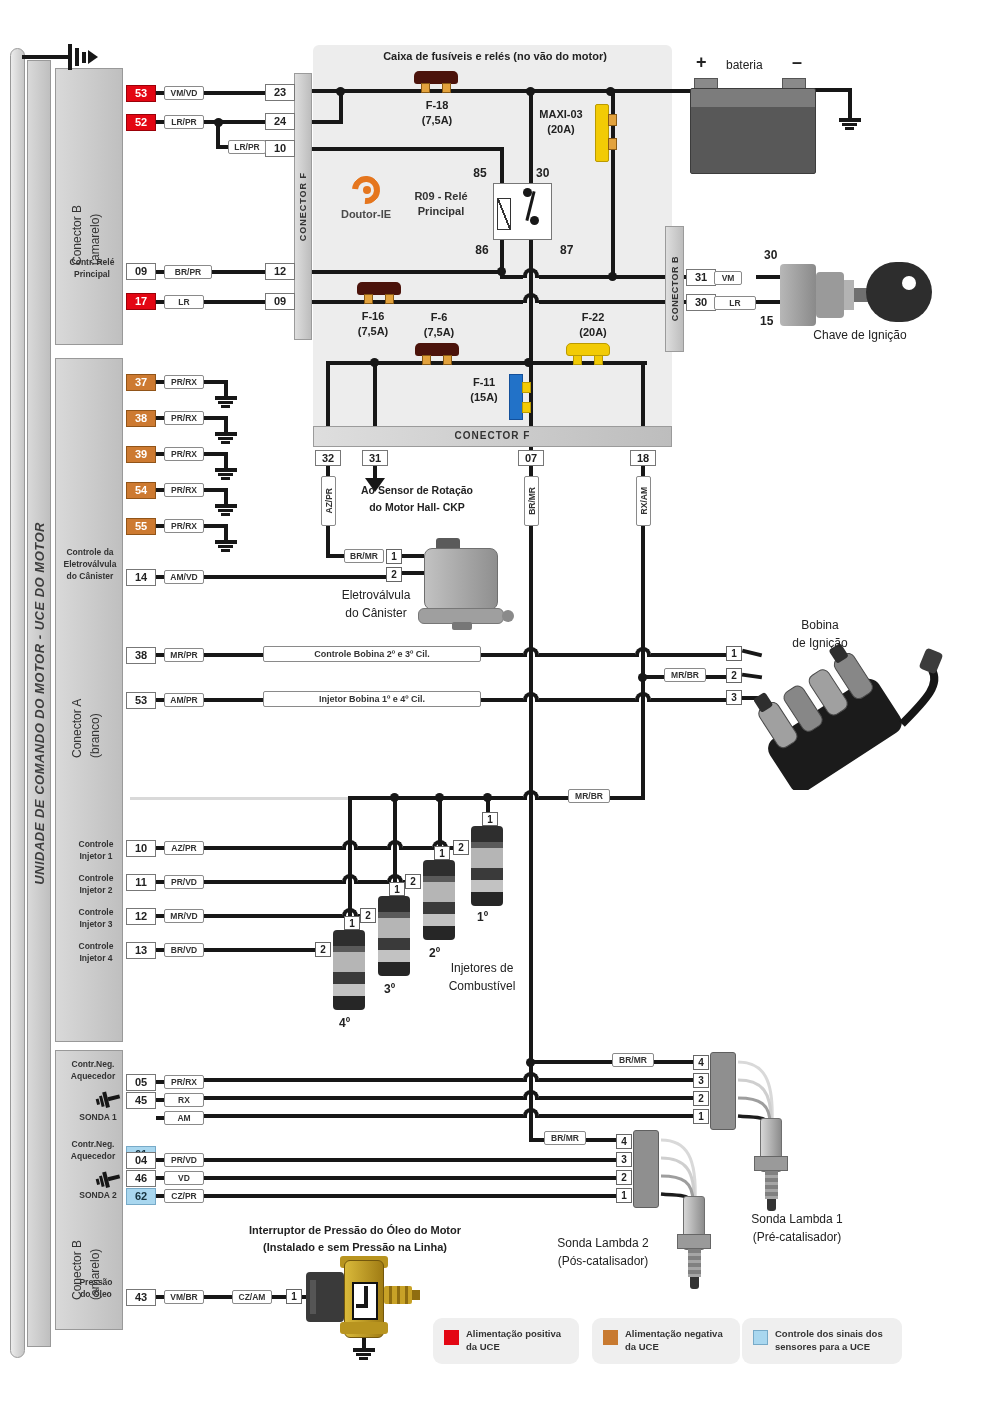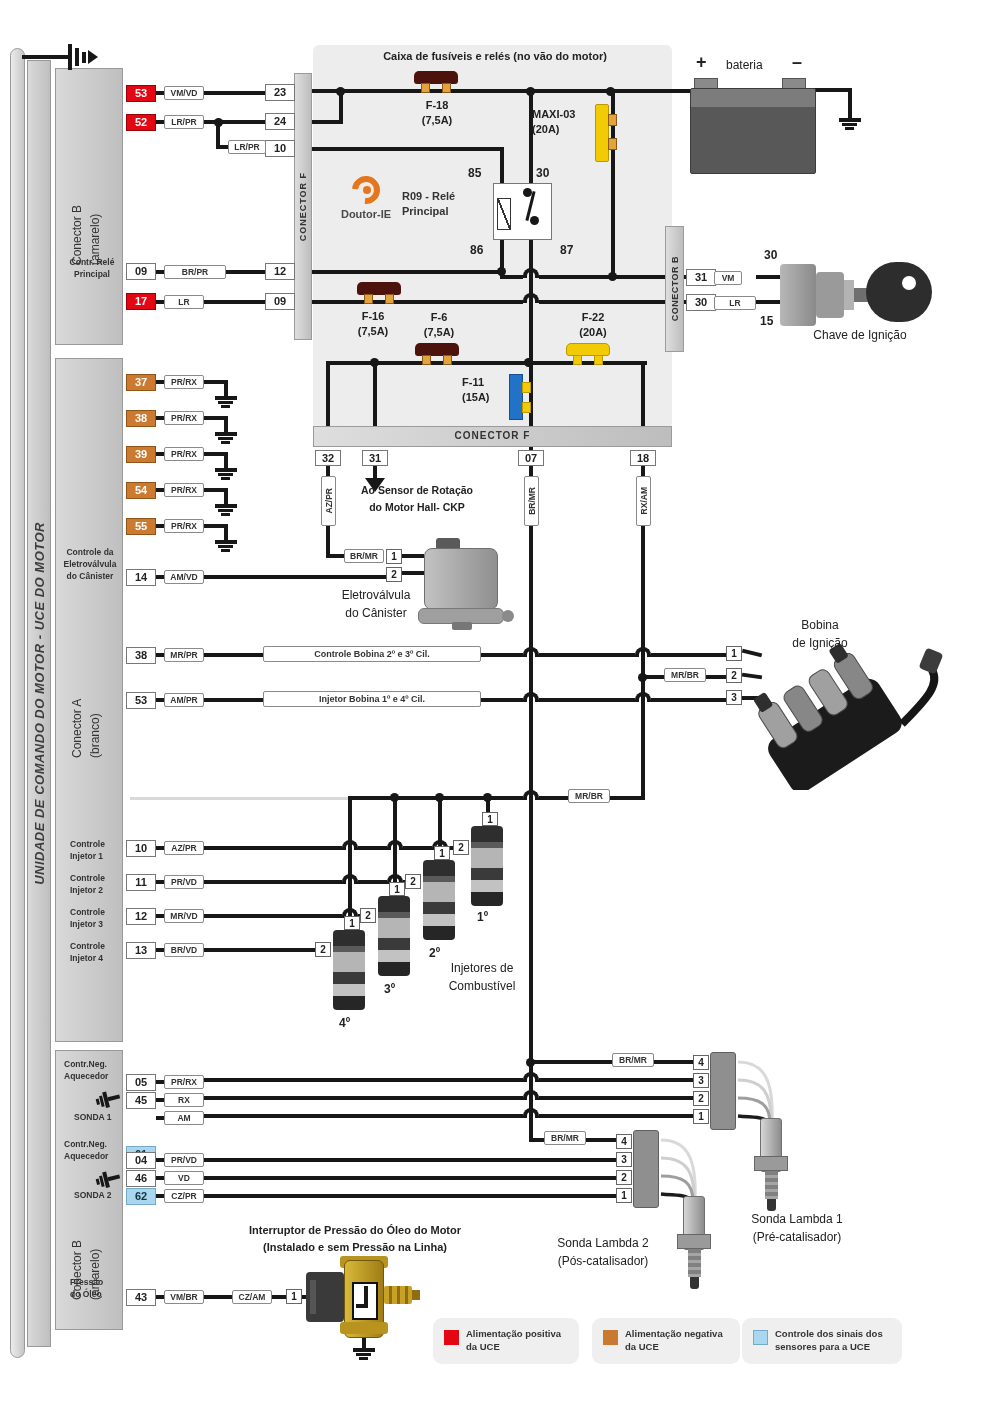--- a/index.html
+++ b/index.html
@@ -17,21 +17,21 @@
   .pin.blu{background:#a9d7ef;border-color:#77aac8;color:#16323e}
   .psm{position:absolute;width:16px;height:15px;background:#fff;border:1px solid #666;box-sizing:border-box;
        font:bold 10px/13px "Liberation Sans",sans-serif;color:#222;text-align:center;z-index:20}
   .wl{position:absolute;height:14px;background:#fff;border:1px solid #8a8a8a;border-radius:2px;box-sizing:border-box;
       font:bold 8.5px/12px "Liberation Sans",sans-serif;color:#333;text-align:center;z-index:20;padding:0 1px}
   .wlv{position:absolute;width:15px;height:50px;background:#fff;border:1px solid #8a8a8a;border-radius:2px;
        box-sizing:border-box;z-index:20;display:flex;align-items:center;justify-content:center;
        font:bold 8.5px "Liberation Sans",sans-serif;color:#333}
   .wlv span{writing-mode:vertical-rl;transform:rotate(180deg)}
   .t{position:absolute;color:#222;z-index:21;white-space:nowrap;font-family:"Liberation Sans",sans-serif}
-  .ctr{text-align:center}.rgt{text-align:left}
+  .ctr{text-align:center}.rgt{text-align:center}
   .bar{position:absolute;background:linear-gradient(90deg,#dedede,#bdbdbd);border:1px solid #9b9b9b;box-sizing:border-box;z-index:15}
   .vt{writing-mode:vertical-rl;transform:rotate(180deg)}
   .vtc{position:absolute;display:flex;align-items:center;justify-content:center;z-index:16}
   .blk{position:absolute;background:linear-gradient(90deg,#d9d9d9,#bfbfbf);border:1px solid #999;box-sizing:border-box;z-index:2}
   .fcap{position:absolute;height:13px;border-radius:5px 5px 3px 3px;background:#4b130b;z-index:16}
   .fcap.yel{background:#f2cb05;border:1px solid #bb9a00;box-sizing:border-box}
   .fleg{position:absolute;width:9px;height:10px;background:#e2a23d;border:1px solid #8a5a14;box-sizing:border-box;z-index:16}
   .fleg.yel{background:#f2cb05;border-color:#bb9a00}
   .comp{position:absolute;z-index:16}
   .gb{position:absolute;background:#171717;z-index:8}
@@ -255,21 +255,21 @@
   <div class="wl" style="left:164px;top:115px;width:40px">LR/PR</div>
   <div class="w" style="left:204px;top:120px;width:61px;height:4px"></div>
   <div class="dot" style="left:214px;top:118px"></div>
 
   <div class="w" style="left:216px;top:120px;width:4px;height:29px"></div>
   <div class="w" style="left:216px;top:145px;width:14px;height:4px"></div>
   <div class="wl" style="left:228px;top:140px;width:38px">LR/PR</div>
 
   <div class="pin" style="left:126px;top:263px">09</div>
   <div class="w" style="left:156px;top:270px;width:8px;height:4px"></div>
-  <div class="wl" style="left:164px;top:265px;width:62px">BR/PR</div>
+  <div class="wl" style="left:164px;top:265px;width:48px">BR/PR</div>
   <div class="w" style="left:204px;top:270px;width:61px;height:4px"></div>
 
   <div class="pin red" style="left:126px;top:293px">17</div>
   <div class="w" style="left:156px;top:300px;width:8px;height:4px"></div>
   <div class="wl" style="left:164px;top:295px;width:40px">LR</div>
   <div class="w" style="left:204px;top:300px;width:61px;height:4px"></div>
 
   <div class="pin org" style="left:126px;top:374px">37</div>
   <div class="w" style="left:156px;top:380px;width:8px;height:4px"></div>
   <div class="wl" style="left:164px;top:375px;width:40px">PR/RX</div>

